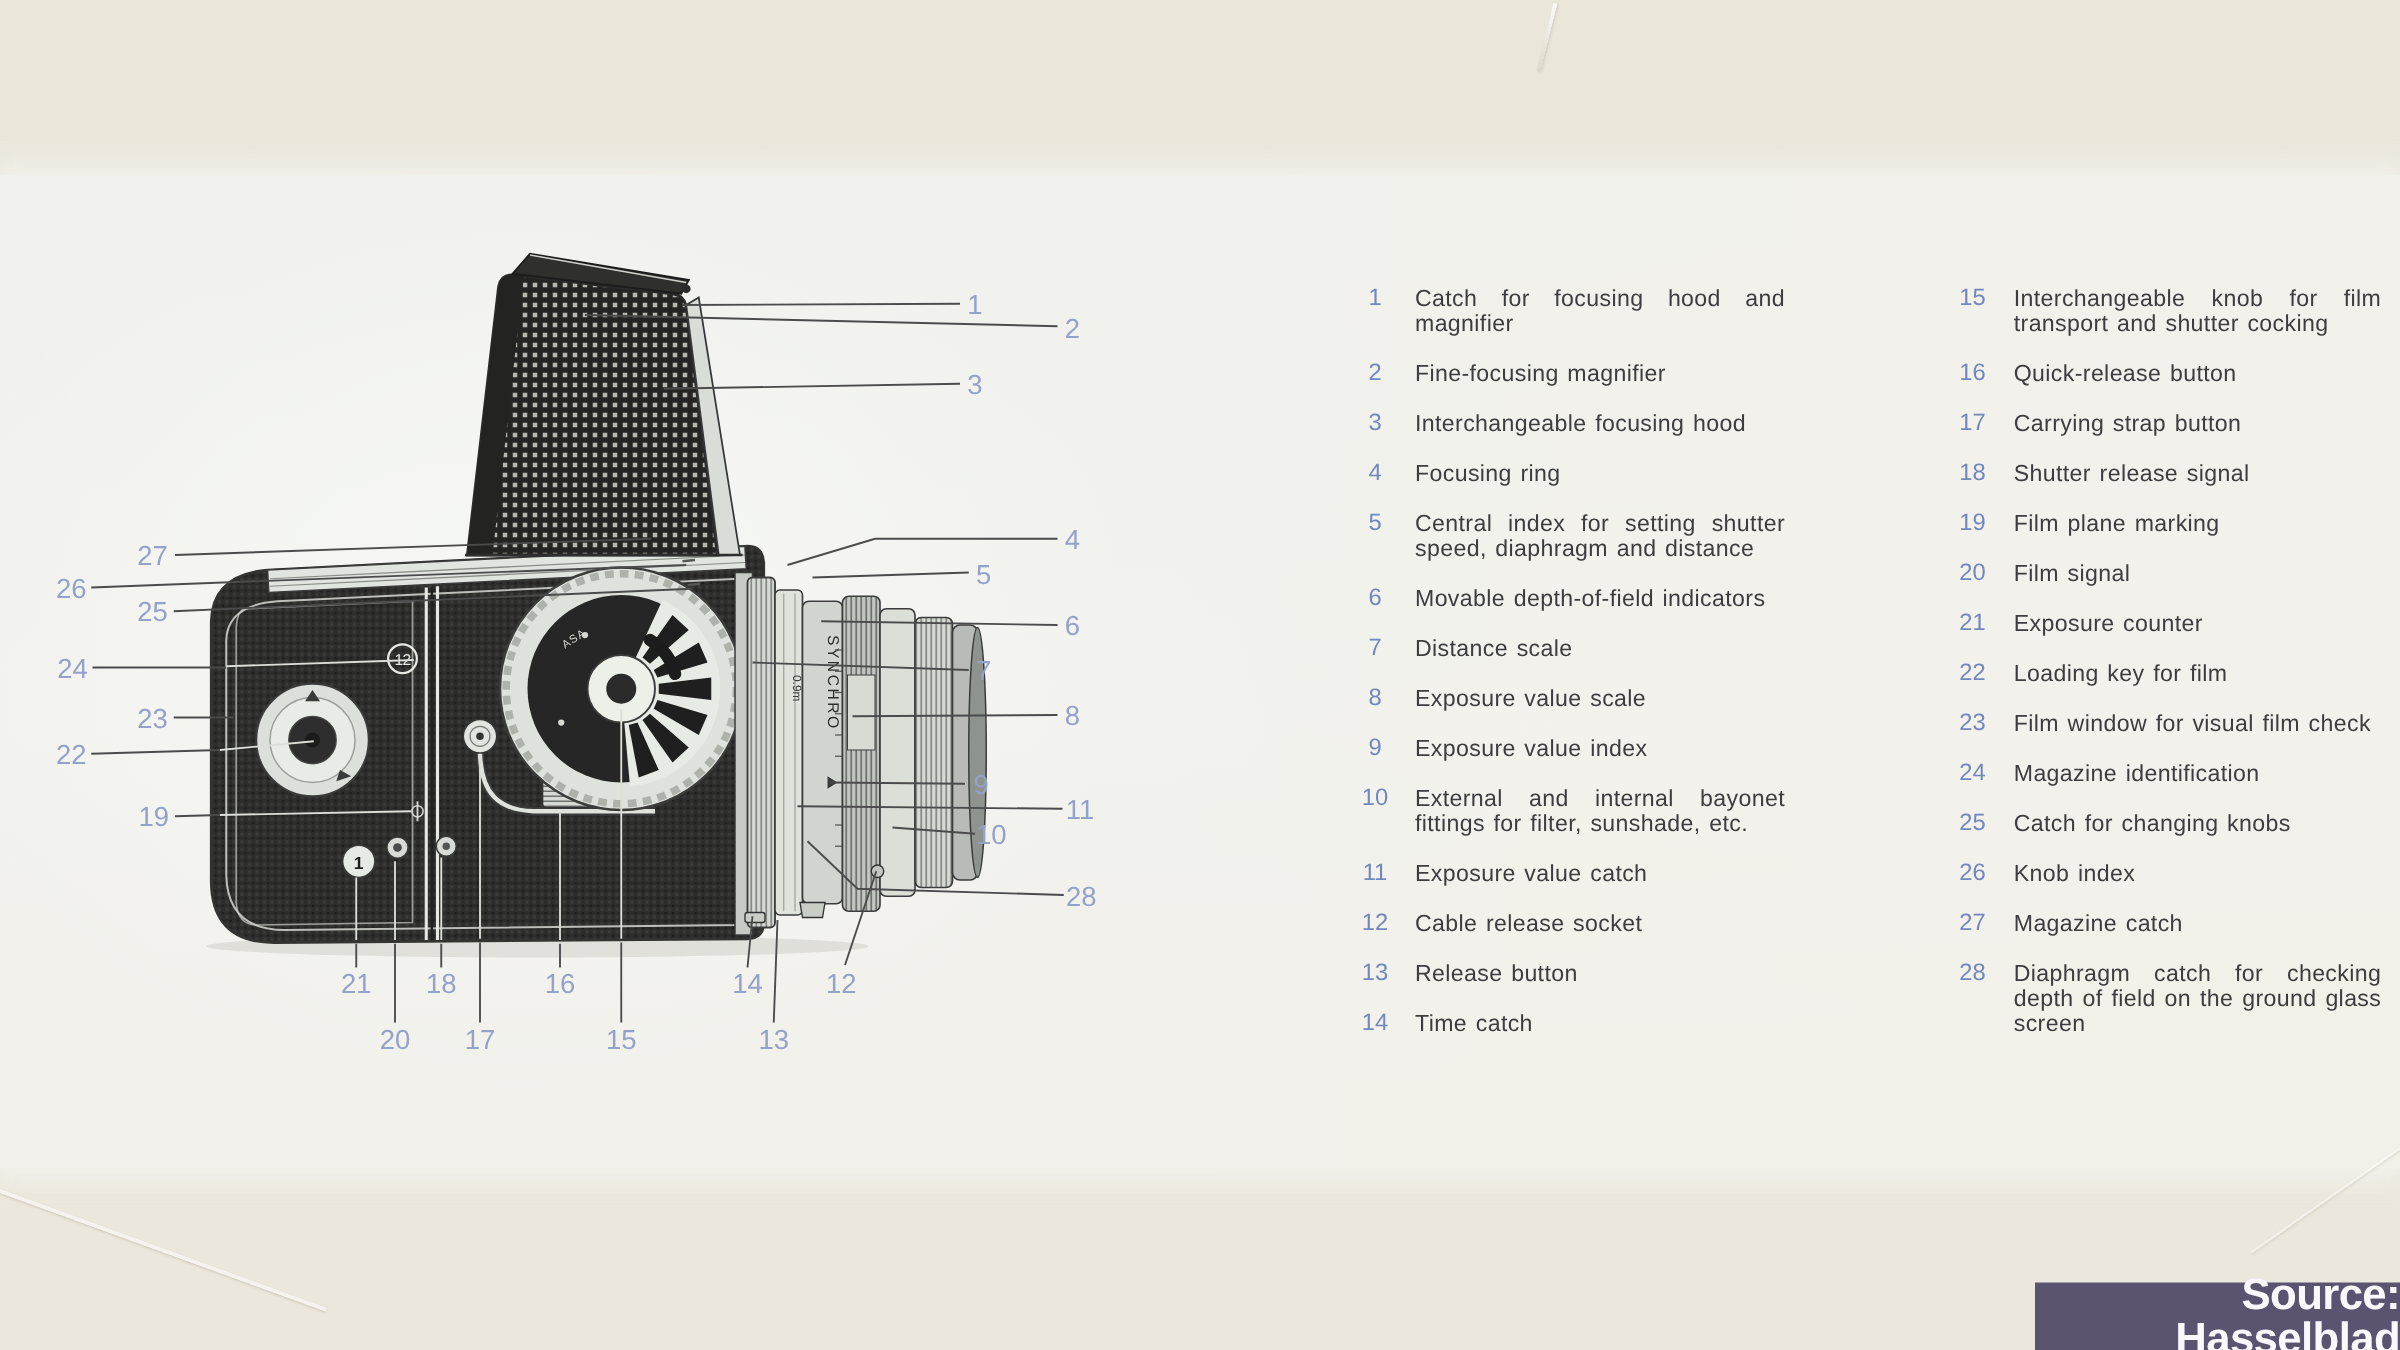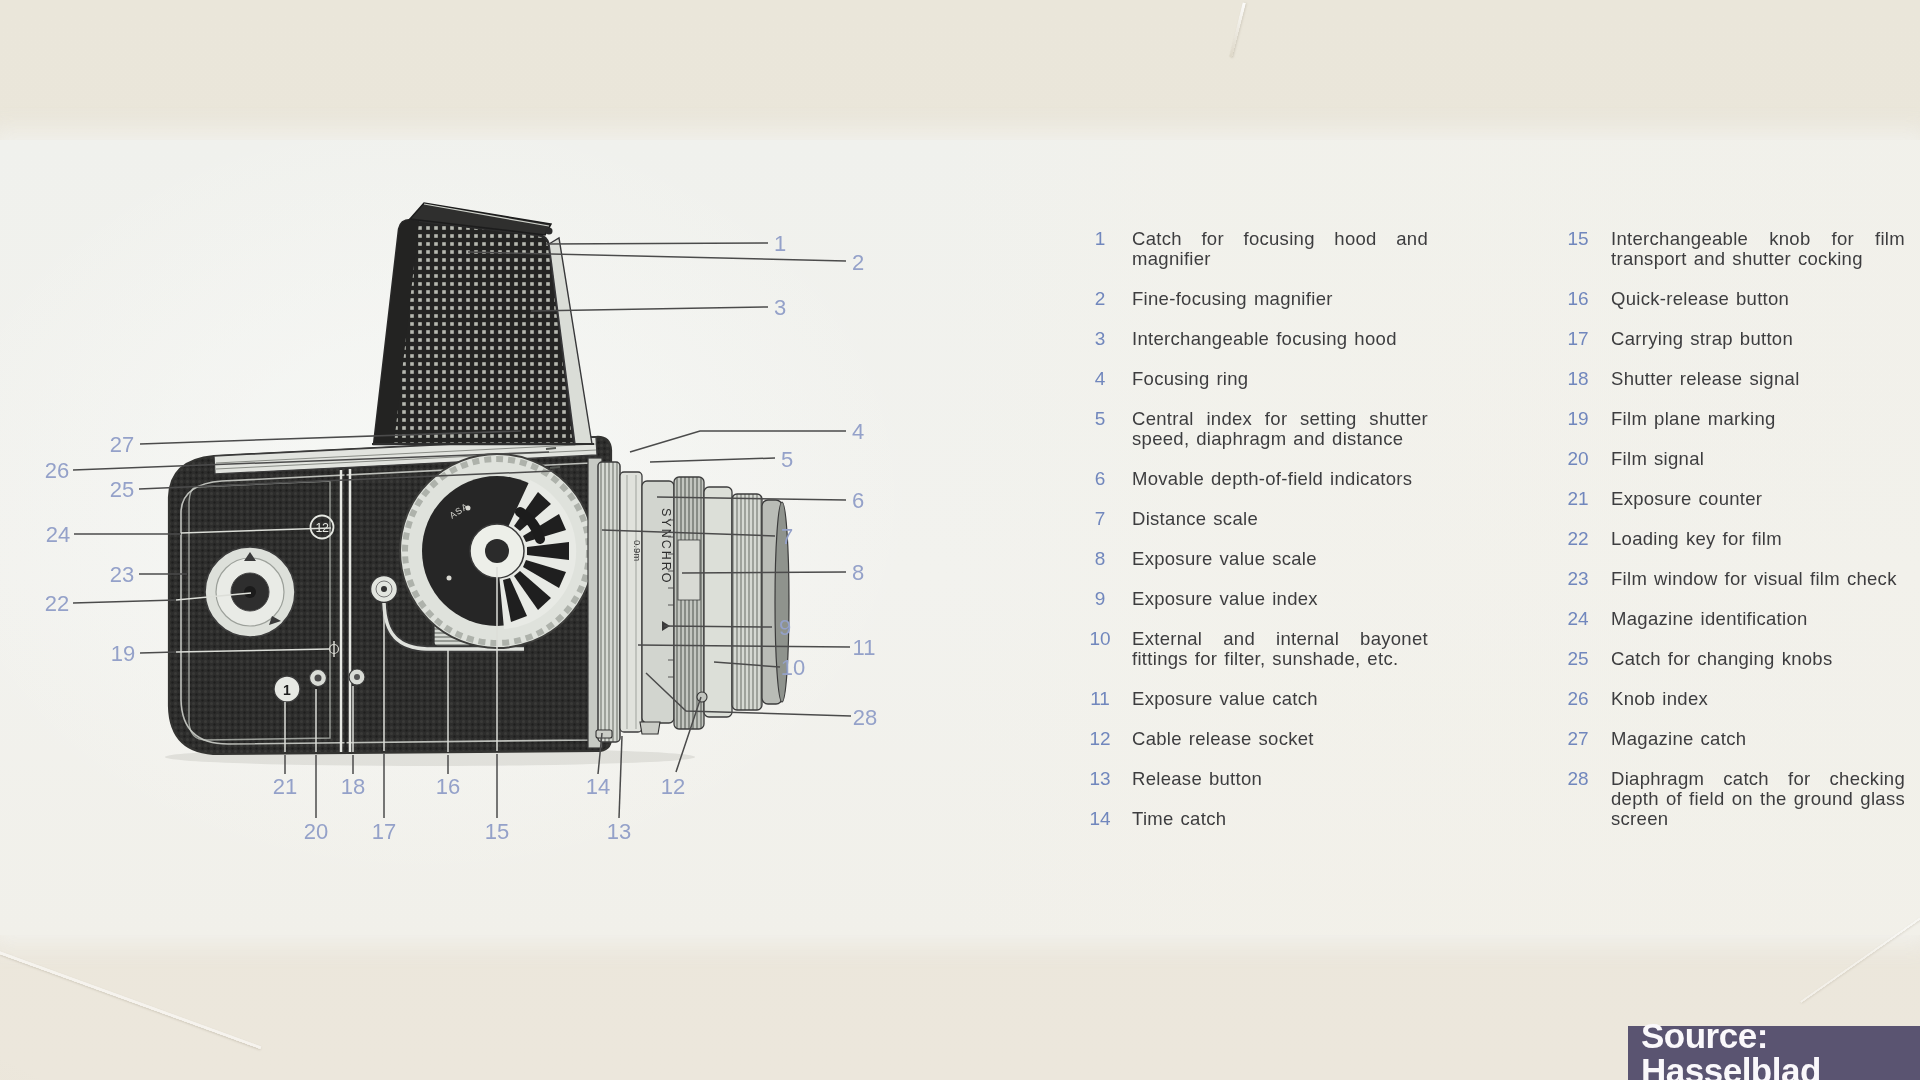--- a/index.html
+++ b/index.html
@@ -34,20 +34,21 @@
   .c1 .lt{margin-left:17px;width:296px;}
   .c2 .lt{margin-left:18px;width:294px;}
   .lt{
     display:block;font-size:18.5px;line-height:20px;color:#3d3d3f;
     letter-spacing:.3px;word-spacing:1.5px;text-align:justify;
   }
   .source-badge{
     position:absolute;left:1628px;top:1026px;width:292px;height:54px;
     background:#5a5471;display:flex;align-items:center;box-sizing:border-box;
     padding-left:13px;
+    text-align:right;
   }
   .source-badge span{
     color:#faf8fb;font-size:35px;font-weight:bold;letter-spacing:-.5px;line-height:1;
   }
   .crease{position:absolute;pointer-events:none;}
   .crease.c-top{
     left:1236px;top:2px;width:3px;height:56px;transform:rotate(14deg);
     background:linear-gradient(180deg,rgba(255,255,255,.85),rgba(198,188,166,.35));
     box-shadow:1px 0 2px rgba(140,130,110,.25);
   }

